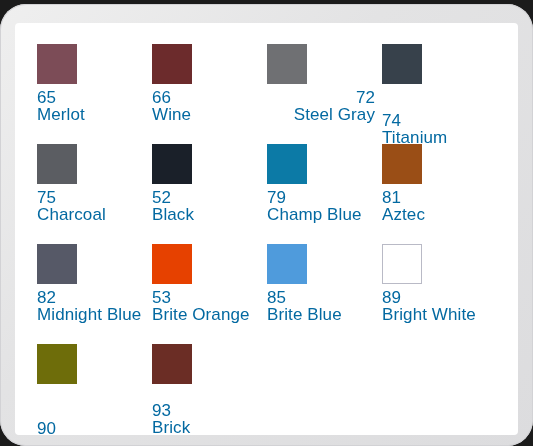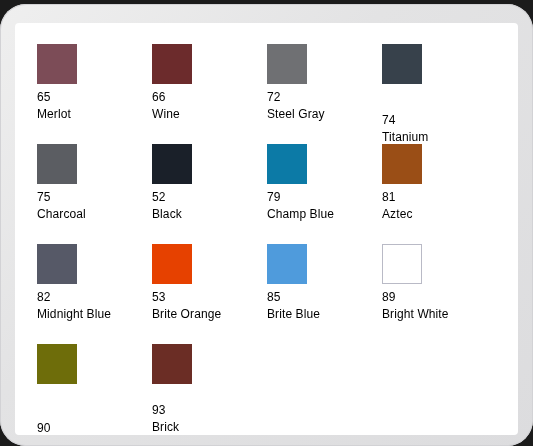--- a/index.html
+++ b/index.html
@@ -62,23 +62,23 @@
     box-sizing: border-box;
     display: block;
   }
 
   .swatch-chip.has-outline {
     border: 1px solid #b9bac6;
   }
 
   .swatch-text {
     margin-top: 5px;
-    font-size: 12px;
+    font-size: 17px;
     line-height: 17px;
-    color: #000000;
+    color: #0369a1;
     letter-spacing: 0.1px;
     max-width: 108px;
   }
 </style>
 </head>
 <body>
 
 <div id="device-frame">
   <div id="swatch-panel">
     <div id="swatch-grid">
@@ -87,21 +87,21 @@
           <div class="swatch-text" style="white-space: pre-line;">65
 Merlot</div>
         </div>
         <div class="swatch-cell">
           <div class="swatch-chip" style="background-color: rgb(108, 43, 44);"></div>
           <div class="swatch-text" style="white-space: pre-line;">66
 Wine</div>
         </div>
         <div class="swatch-cell">
           <div class="swatch-chip" style="background-color: rgb(111, 112, 115);"></div>
-          <div class="swatch-text" style="white-space: pre-line;">72
+          <div class="swatch-text" style="white-space: pre-line; text-align: right;">72
 Steel Gray</div>
         </div>
         <div class="swatch-cell">
           <div class="swatch-chip" style="background-color: rgb(55, 65, 75);"></div>
           <div class="swatch-text" style="white-space: pre-line; margin-top: 28px;">74
 Titanium</div>
         </div>
         <div class="swatch-cell">
           <div class="swatch-chip" style="background-color: rgb(91, 93, 98);"></div>
           <div class="swatch-text" style="white-space: pre-line;">75

